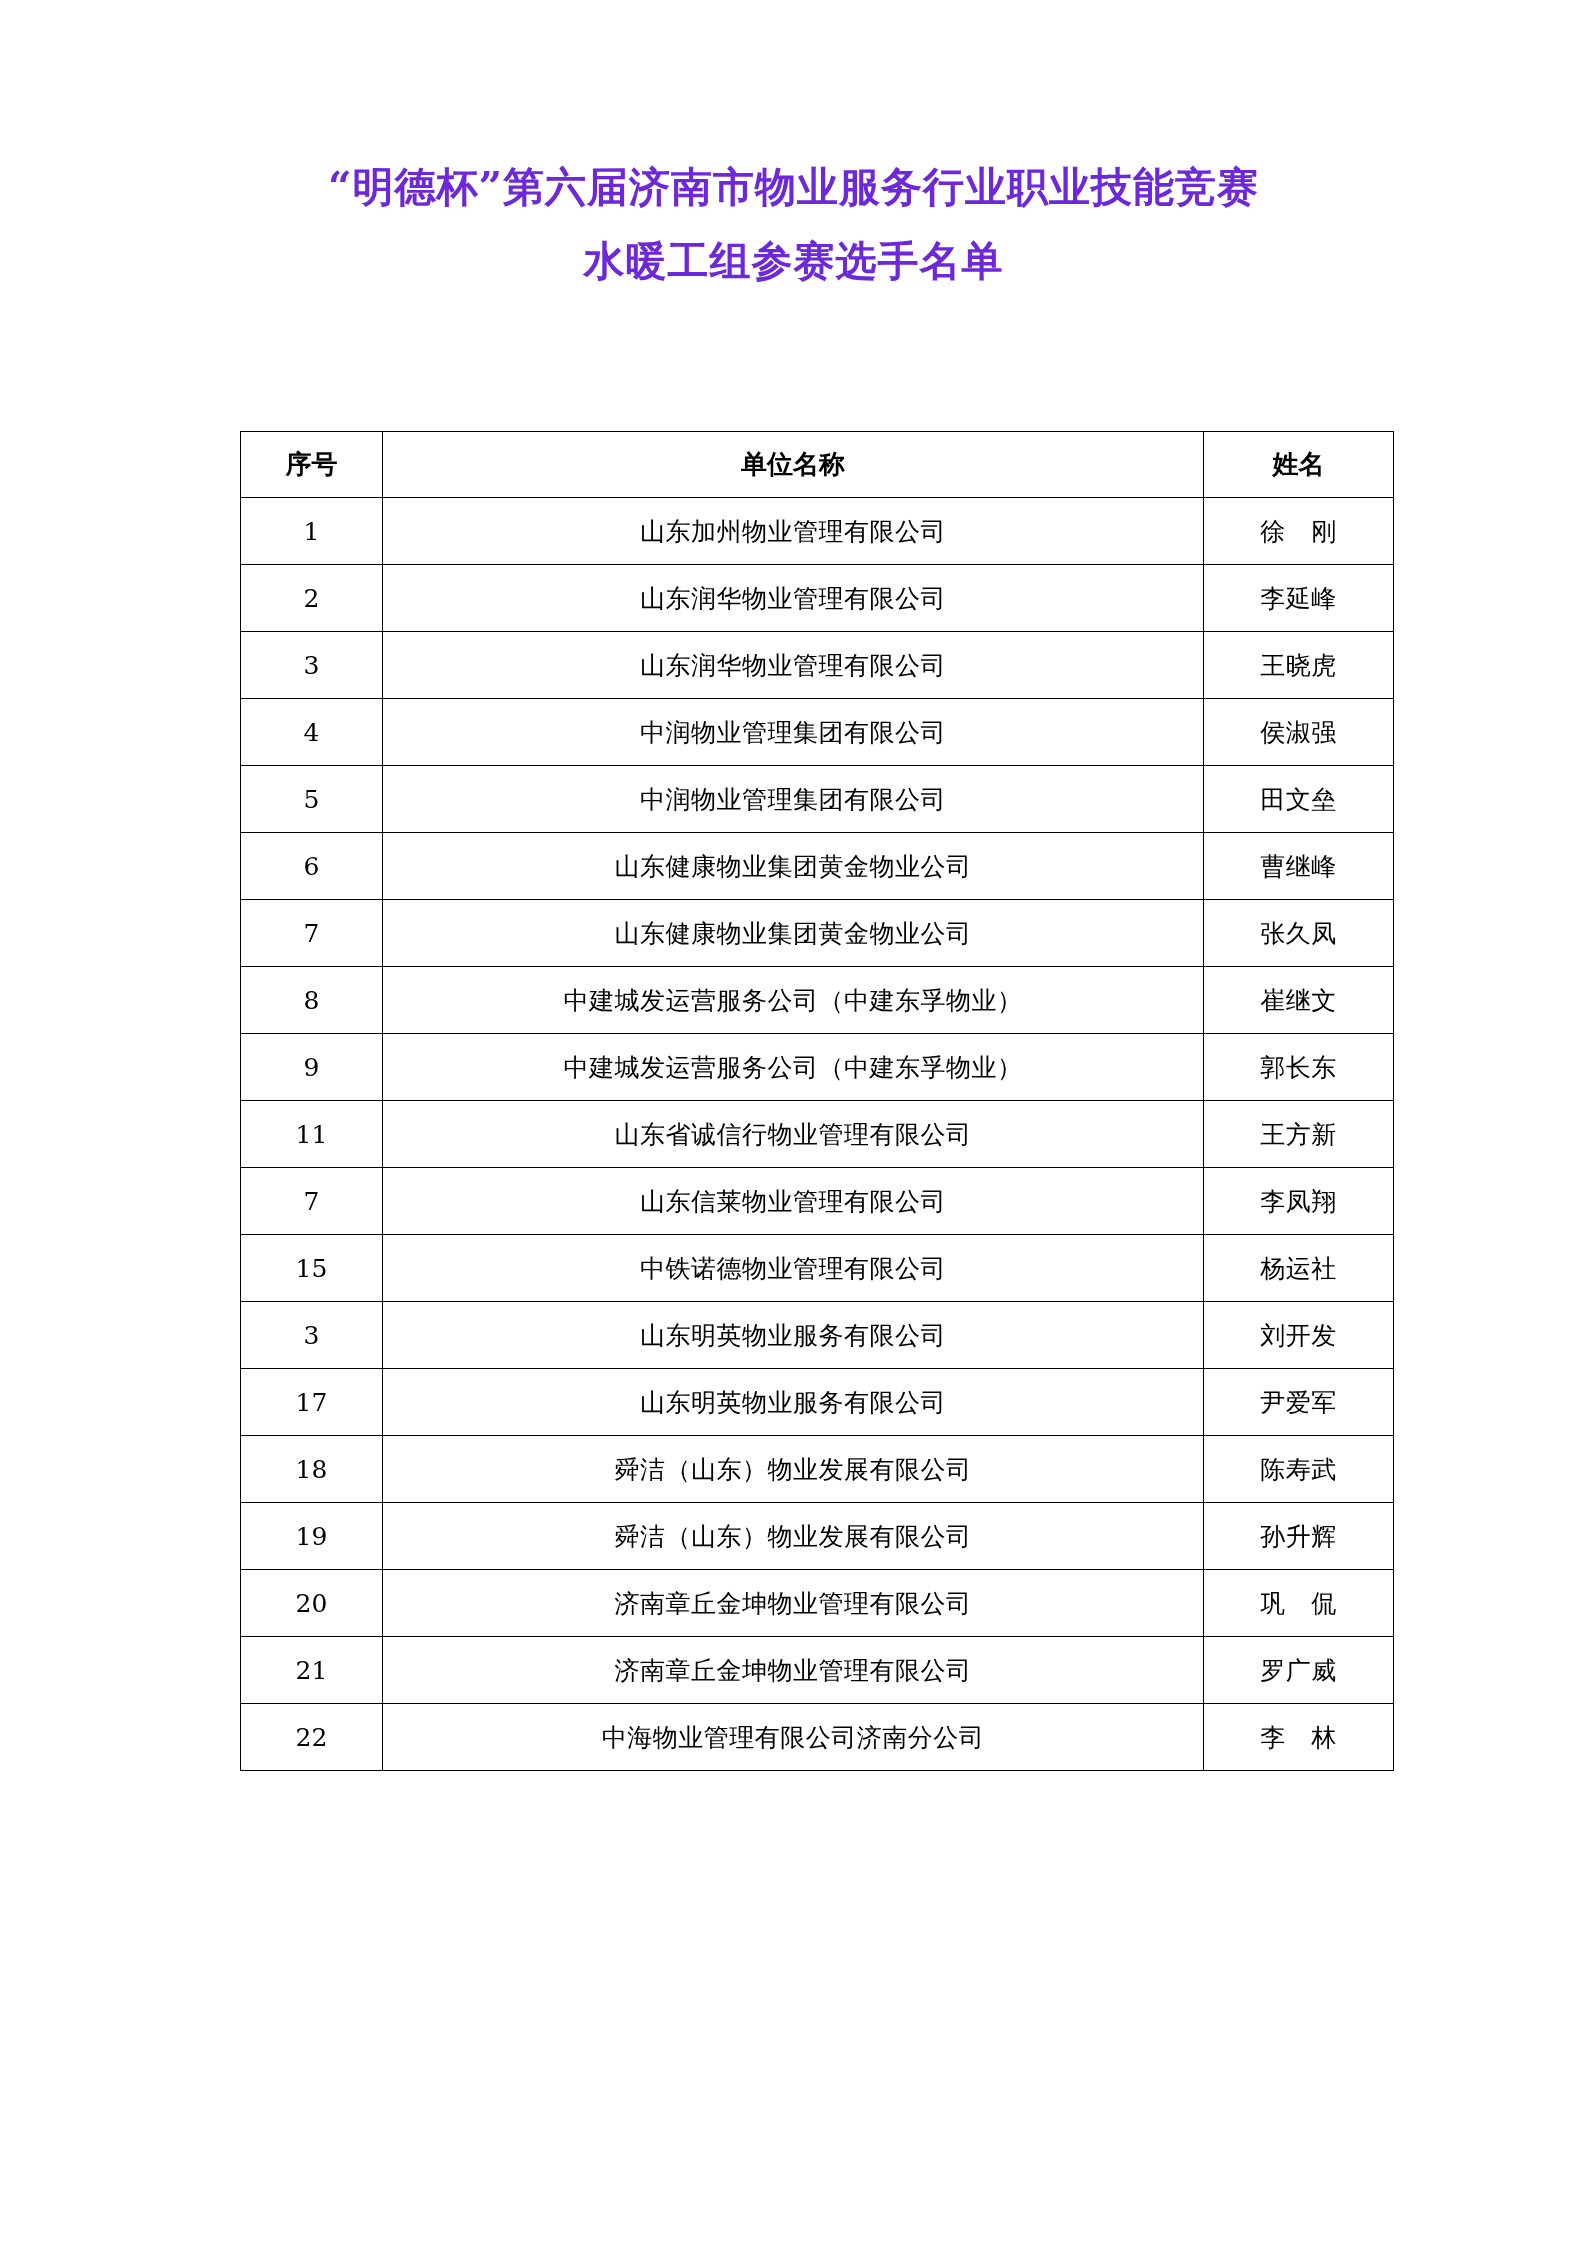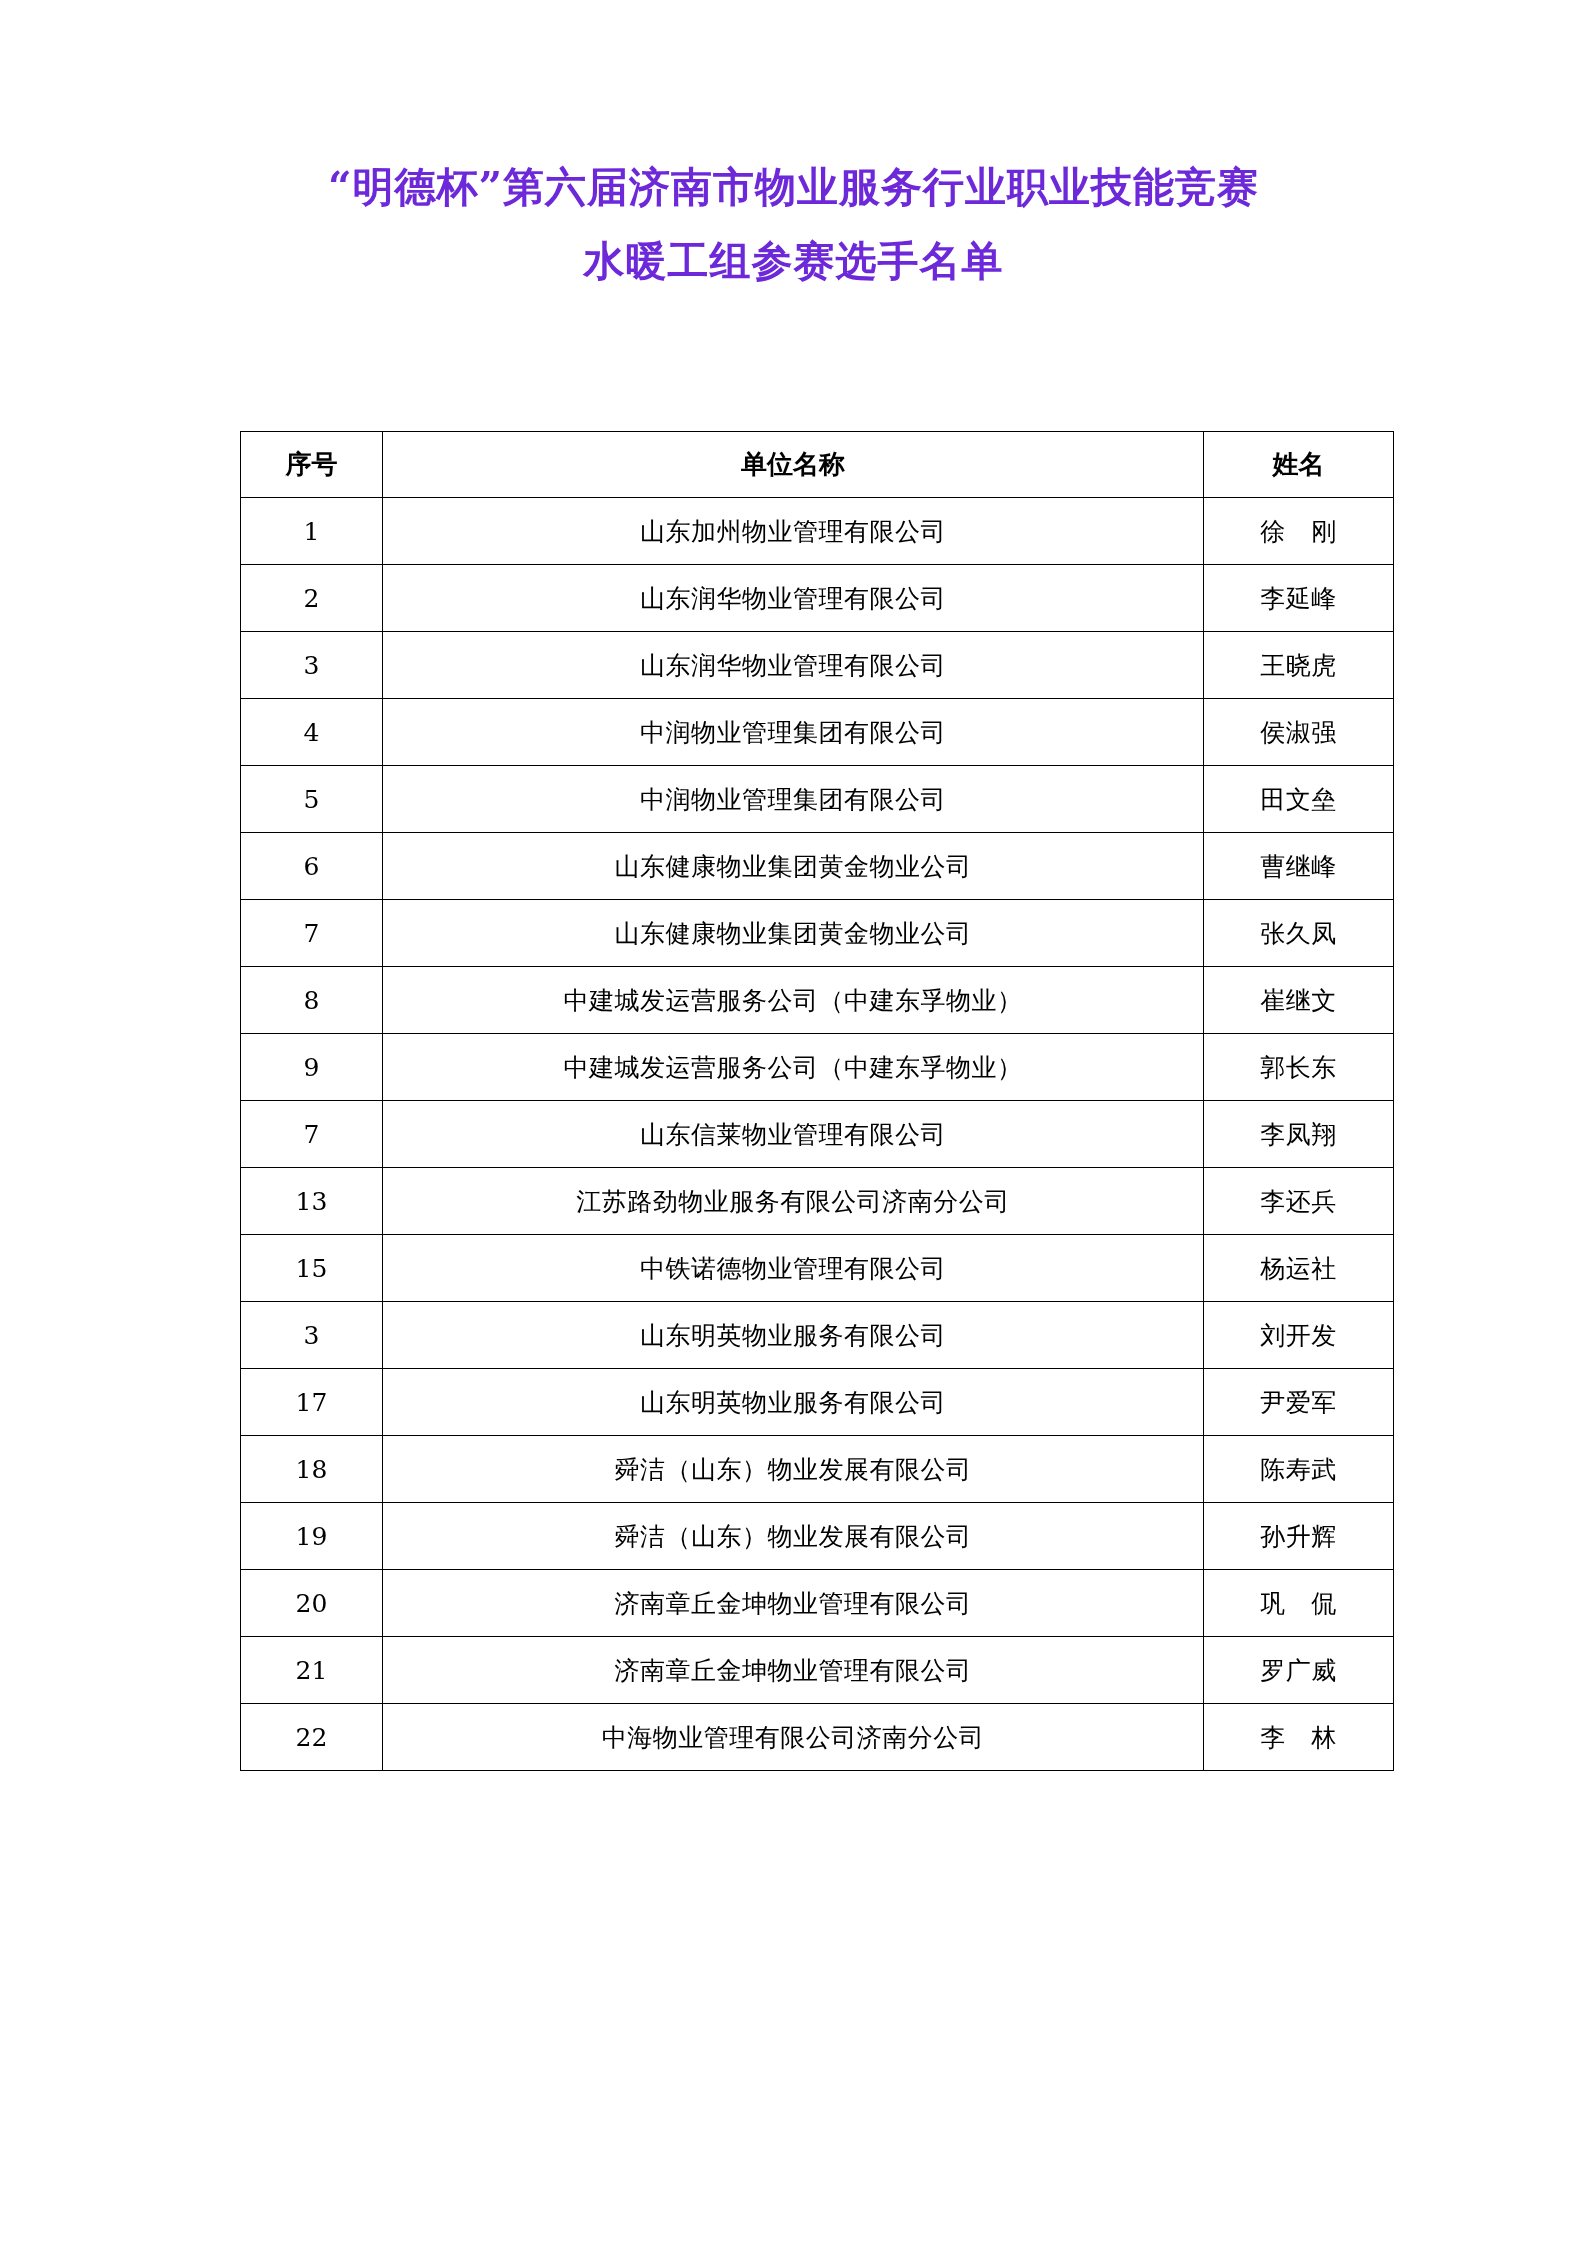--- a/index.html
+++ b/index.html
@@ -146,30 +146,30 @@
             <td class="idx-cell">8</td>
             <td class="org-cell">中建城发运营服务公司（中建东孚物业）</td>
             <td class="name-cell">崔继文</td>
           </tr>
           <tr>
             <td class="idx-cell">9</td>
             <td class="org-cell">中建城发运营服务公司（中建东孚物业）</td>
             <td class="name-cell">郭长东</td>
           </tr>
           <tr>
+            <td class="idx-cell">11</td>
+            <td class="org-cell">山东省诚信行物业管理有限公司</td>
+            <td class="name-cell">王方新</td>
+          </tr>
+          <tr>
             <td class="idx-cell">7</td>
             <td class="org-cell">山东信莱物业管理有限公司</td>
             <td class="name-cell">李凤翔</td>
           </tr>
           <tr>
-            <td class="idx-cell">13</td>
-            <td class="org-cell">江苏路劲物业服务有限公司济南分公司</td>
-            <td class="name-cell">李还兵</td>
-          </tr>
-          <tr>
             <td class="idx-cell">15</td>
             <td class="org-cell">中铁诺德物业管理有限公司</td>
             <td class="name-cell">杨运社</td>
           </tr>
           <tr>
             <td class="idx-cell">3</td>
             <td class="org-cell">山东明英物业服务有限公司</td>
             <td class="name-cell">刘开发</td>
           </tr>
           <tr>

